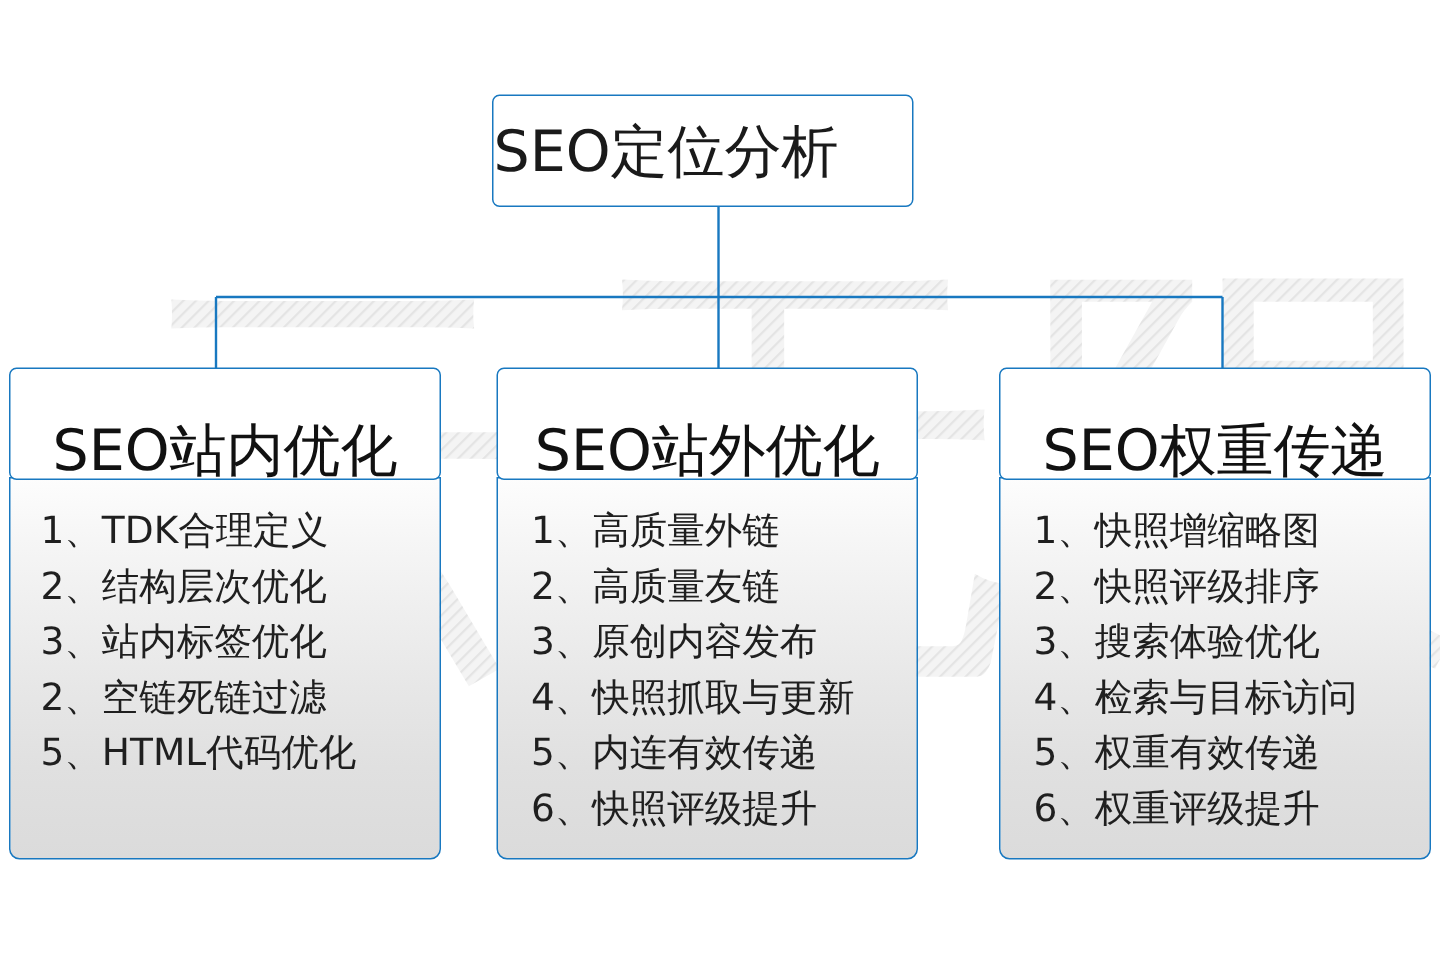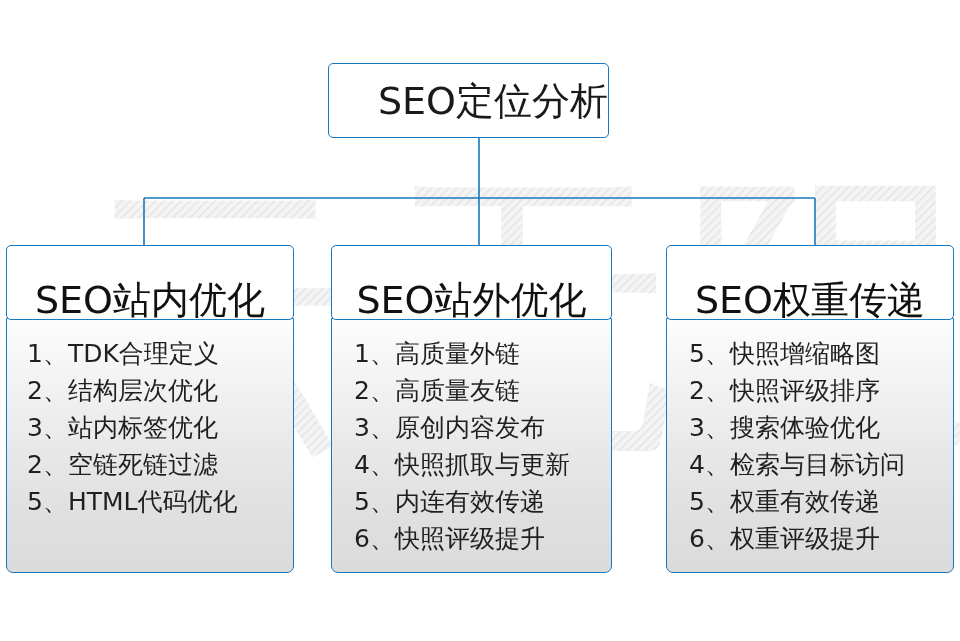--- a/index.html
+++ b/index.html
@@ -56,21 +56,21 @@
   .root-box {
     left: 328px;
     top: 63px;
     width: 281px;
     height: 75px;
     border: 1.6px solid #1878c0;
     border-radius: 5px;
     background: #ffffff;
     display: flex;
     align-items: center;
-    justify-content: flex-end;
+    justify-content: flex-start;
   }
   .root-title {
     font-size: 38px;
     color: #1a1a1a;
     letter-spacing: 0px;
     line-height: 1;
     white-space: nowrap;
   }
 
   .column {
@@ -206,21 +206,21 @@
       </ul>
     </div>
   </div>
 
   <div class="column" id="col-3">
     <div class="col-head">
       <span class="col-head-title">SEO权重传递</span>
     </div>
     <div class="col-body">
       <ul class="item-list">
-        <li class="item">5、快照增缩略图</li>
+        <li class="item">1、快照增缩略图</li>
         <li class="item">2、快照评级排序</li>
         <li class="item">3、搜索体验优化</li>
         <li class="item">4、检索与目标访问</li>
         <li class="item">5、权重有效传递</li>
         <li class="item">6、权重评级提升</li>
       </ul>
     </div>
   </div>
 
 </div>

